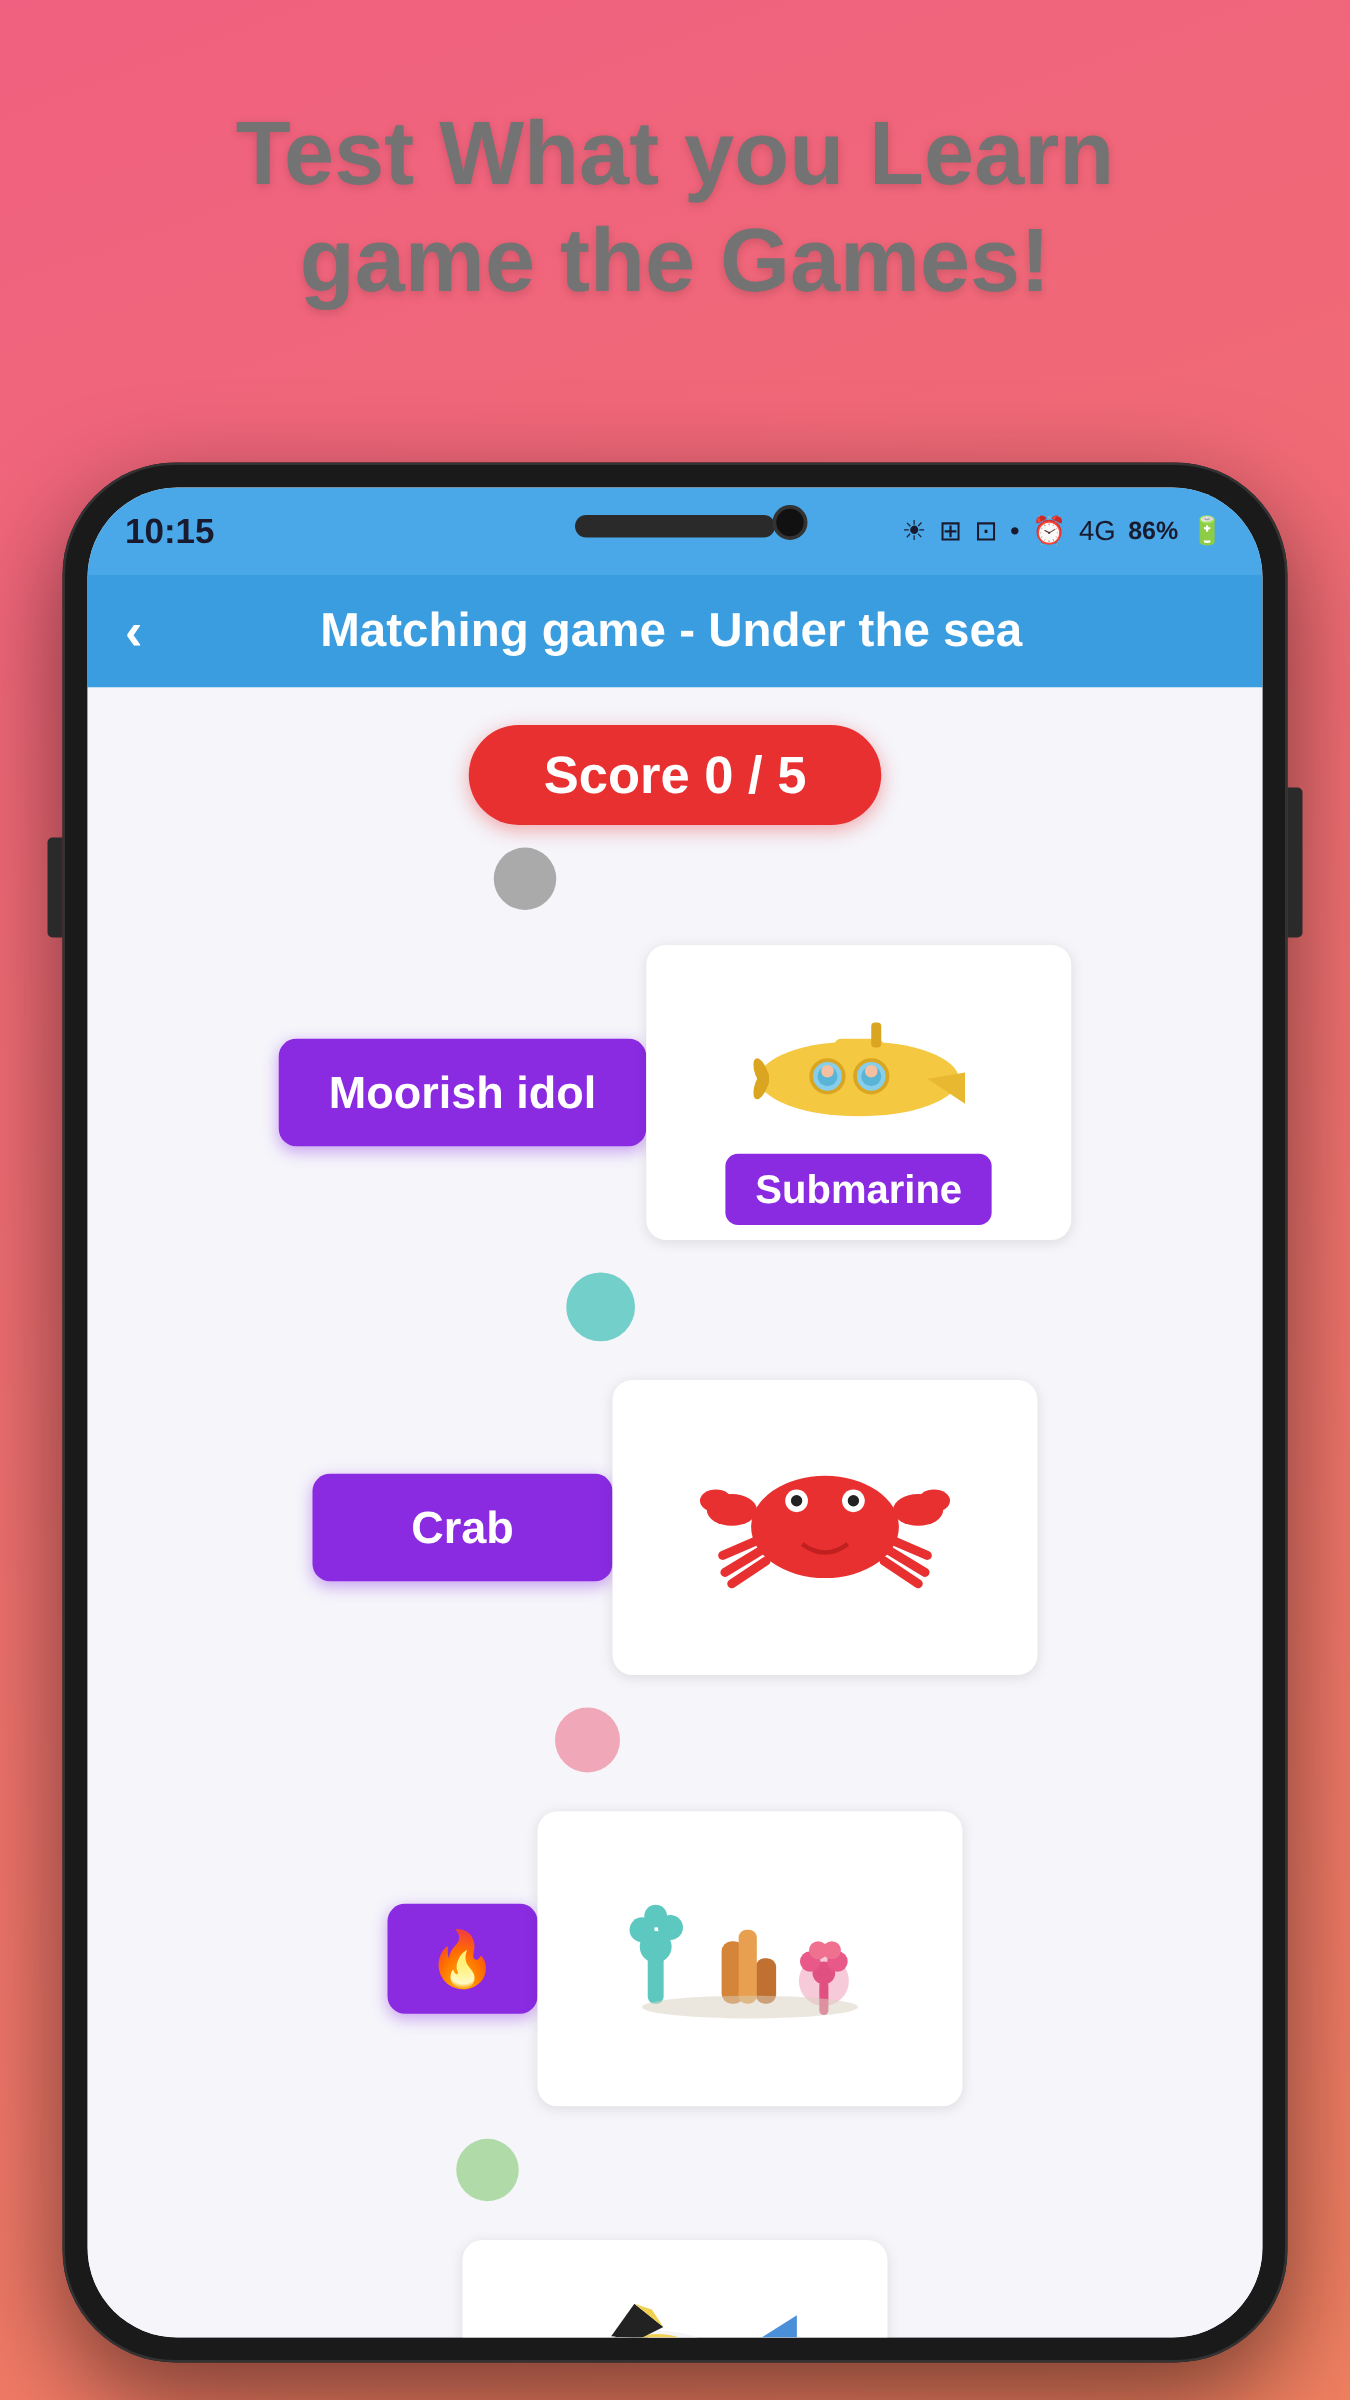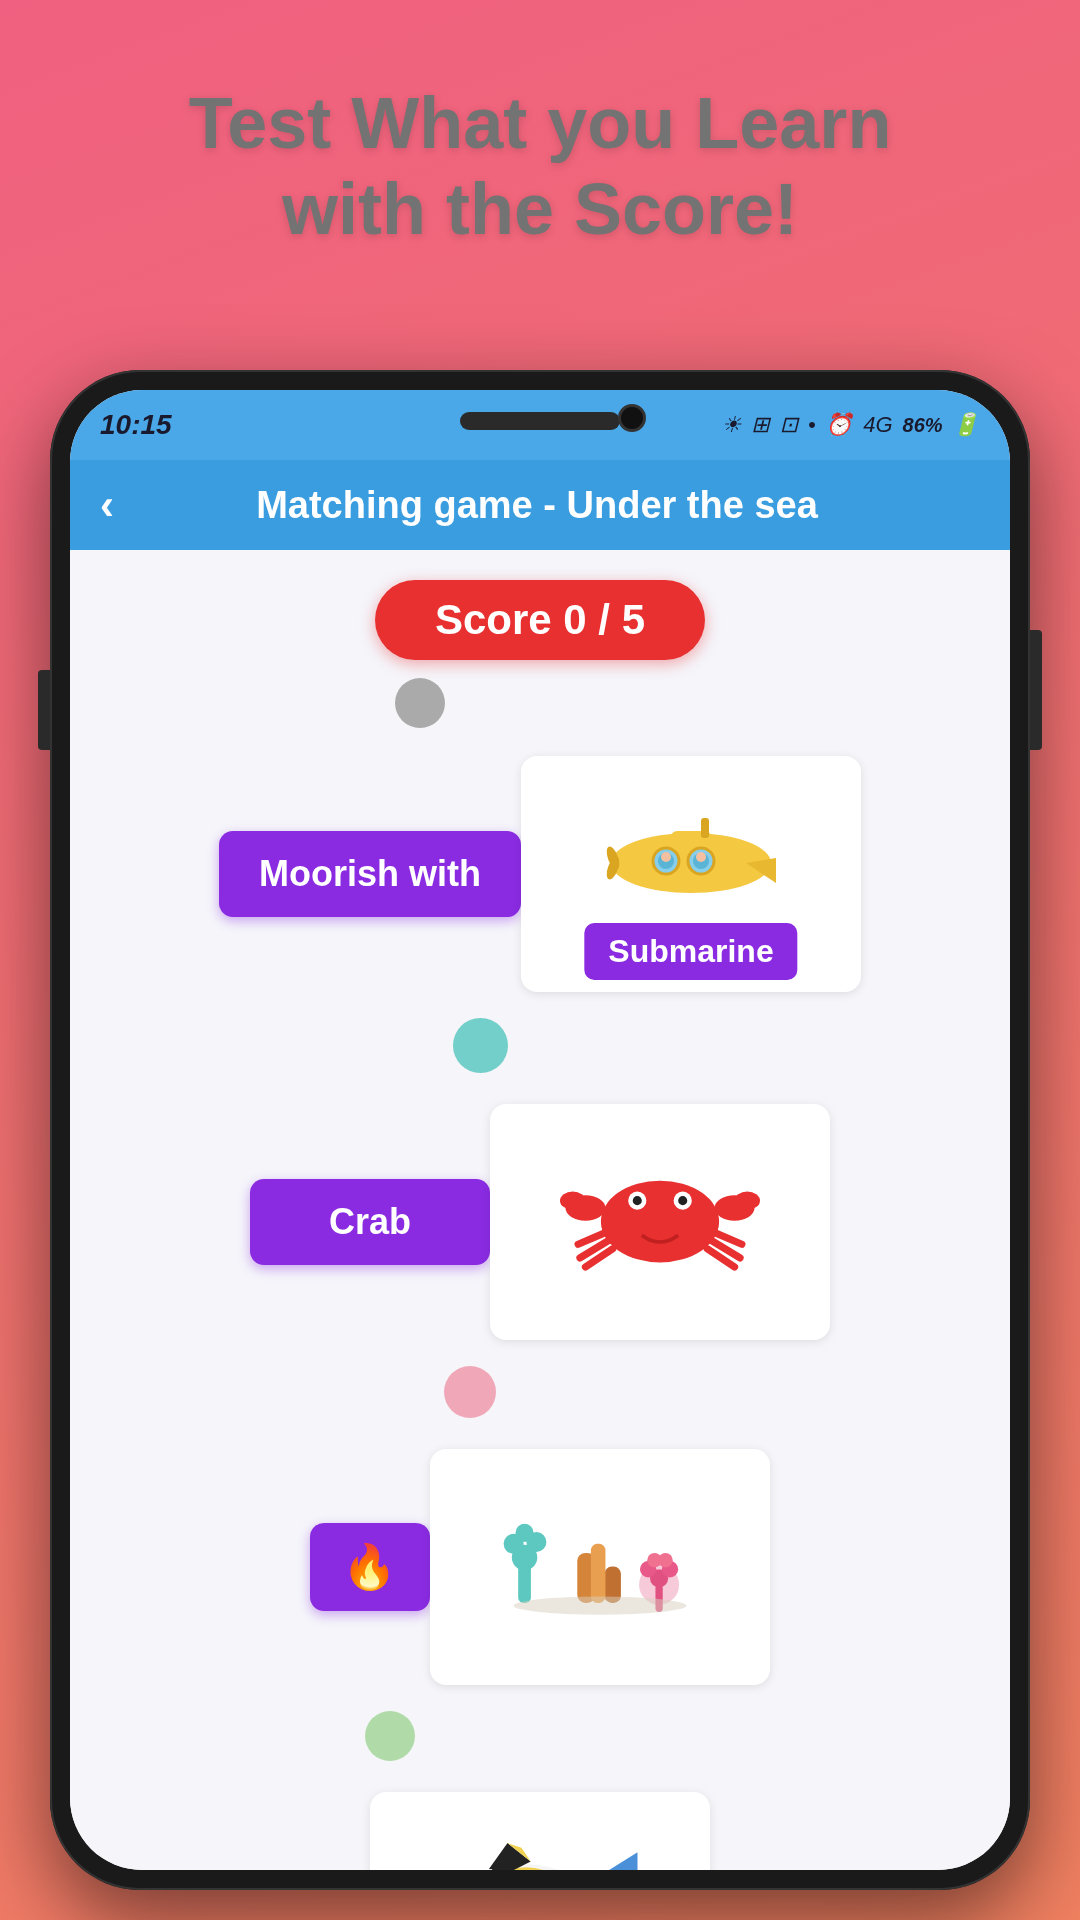--- a/index.html
+++ b/index.html
@@ -102,21 +102,20 @@
 
     
     .status-bar {
       background: #4aa8e8;
       height: 70px;
       display: flex;
       align-items: center;
       justify-content: space-between;
       padding: 0 30px;
       flex-shrink: 0;
-      font-style: italic;
     }
 
     .status-time {
       color: #1a1a2e;
       font-size: 28px;
       font-weight: bold;
     }
 
     .status-icons {
       display: flex;
@@ -245,21 +244,21 @@
     .connector-dot {
       border-radius: 50%;
       display: inline-block;
     }
   </style>
 </head>
 <body>
 
 <div class="headline">
   <div>Test What you Learn</div>
-  <div>with the Score!</div>
+  <div>game the Games!</div>
 </div>
 
 <div class="phone-wrapper">
   <div class="phone-shell">
     <div class="speaker"></div>
     <div class="camera"></div>
     <div class="side-btn-left"></div>
     <div class="side-btn-right"></div>
 
     <div class="phone-screen">
@@ -286,21 +285,21 @@
       <div class="game-content">
 
         <div class="score-badge">Score 0 / 5</div>
 
         <div style="display:flex; justify-content:center; width:100%; padding:8px 0; position:relative; left:-120px;">
           <div class="connector-dot" style="width:50px;height:50px;background:#aaaaaa;"></div>
         </div>
 
         <div class="game-row" style="margin-top:0;">
           <button class="word-btn">
-            <span>Moorish with</span>
+            <span>Moorish idol</span>
           </button>
 
           <div class="img-card">
 
             <svg width="200" height="100" viewBox="0 0 200 100" style="margin-bottom:42px;">
 
               <ellipse cx="100" cy="60" rx="80" ry="30" fill="#f5c842"></ellipse>
 
               <rect x="80" y="28" width="40" height="28" rx="6" fill="#f5c842"></rect>
 

